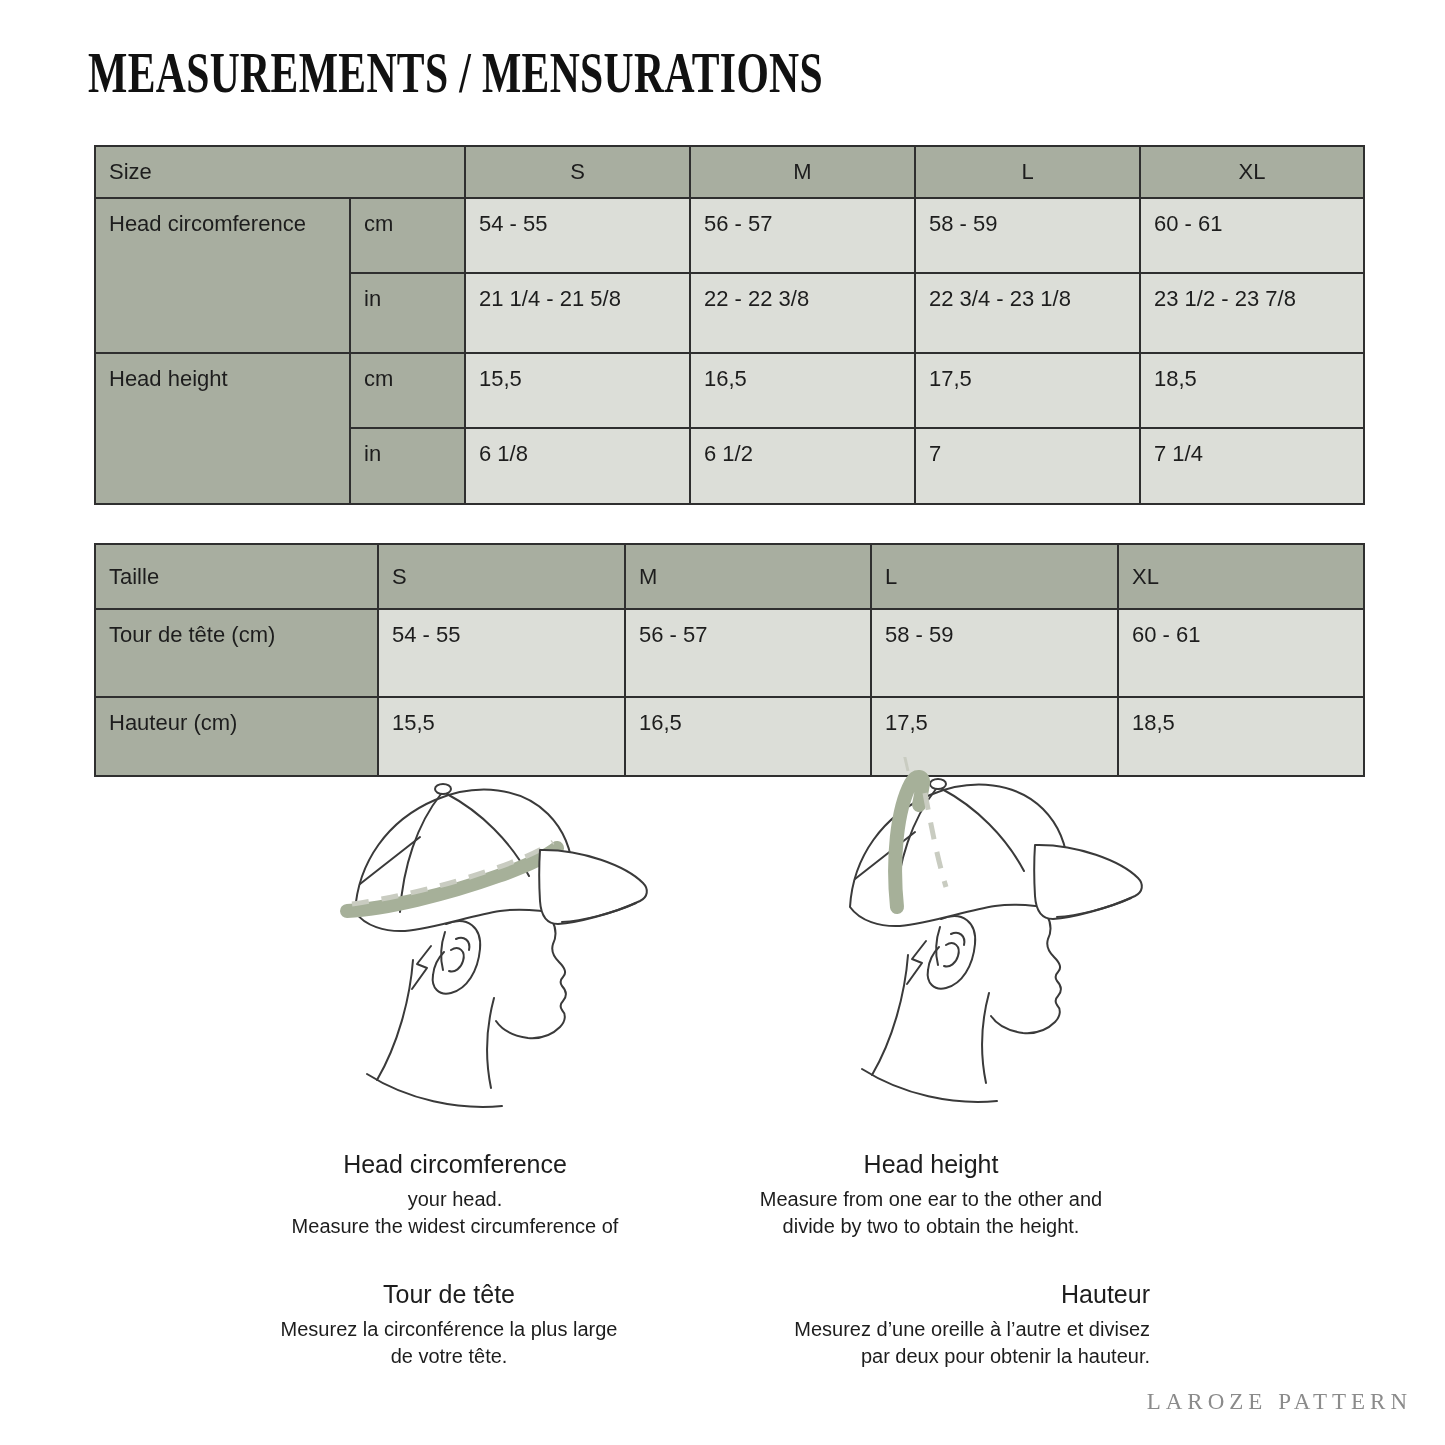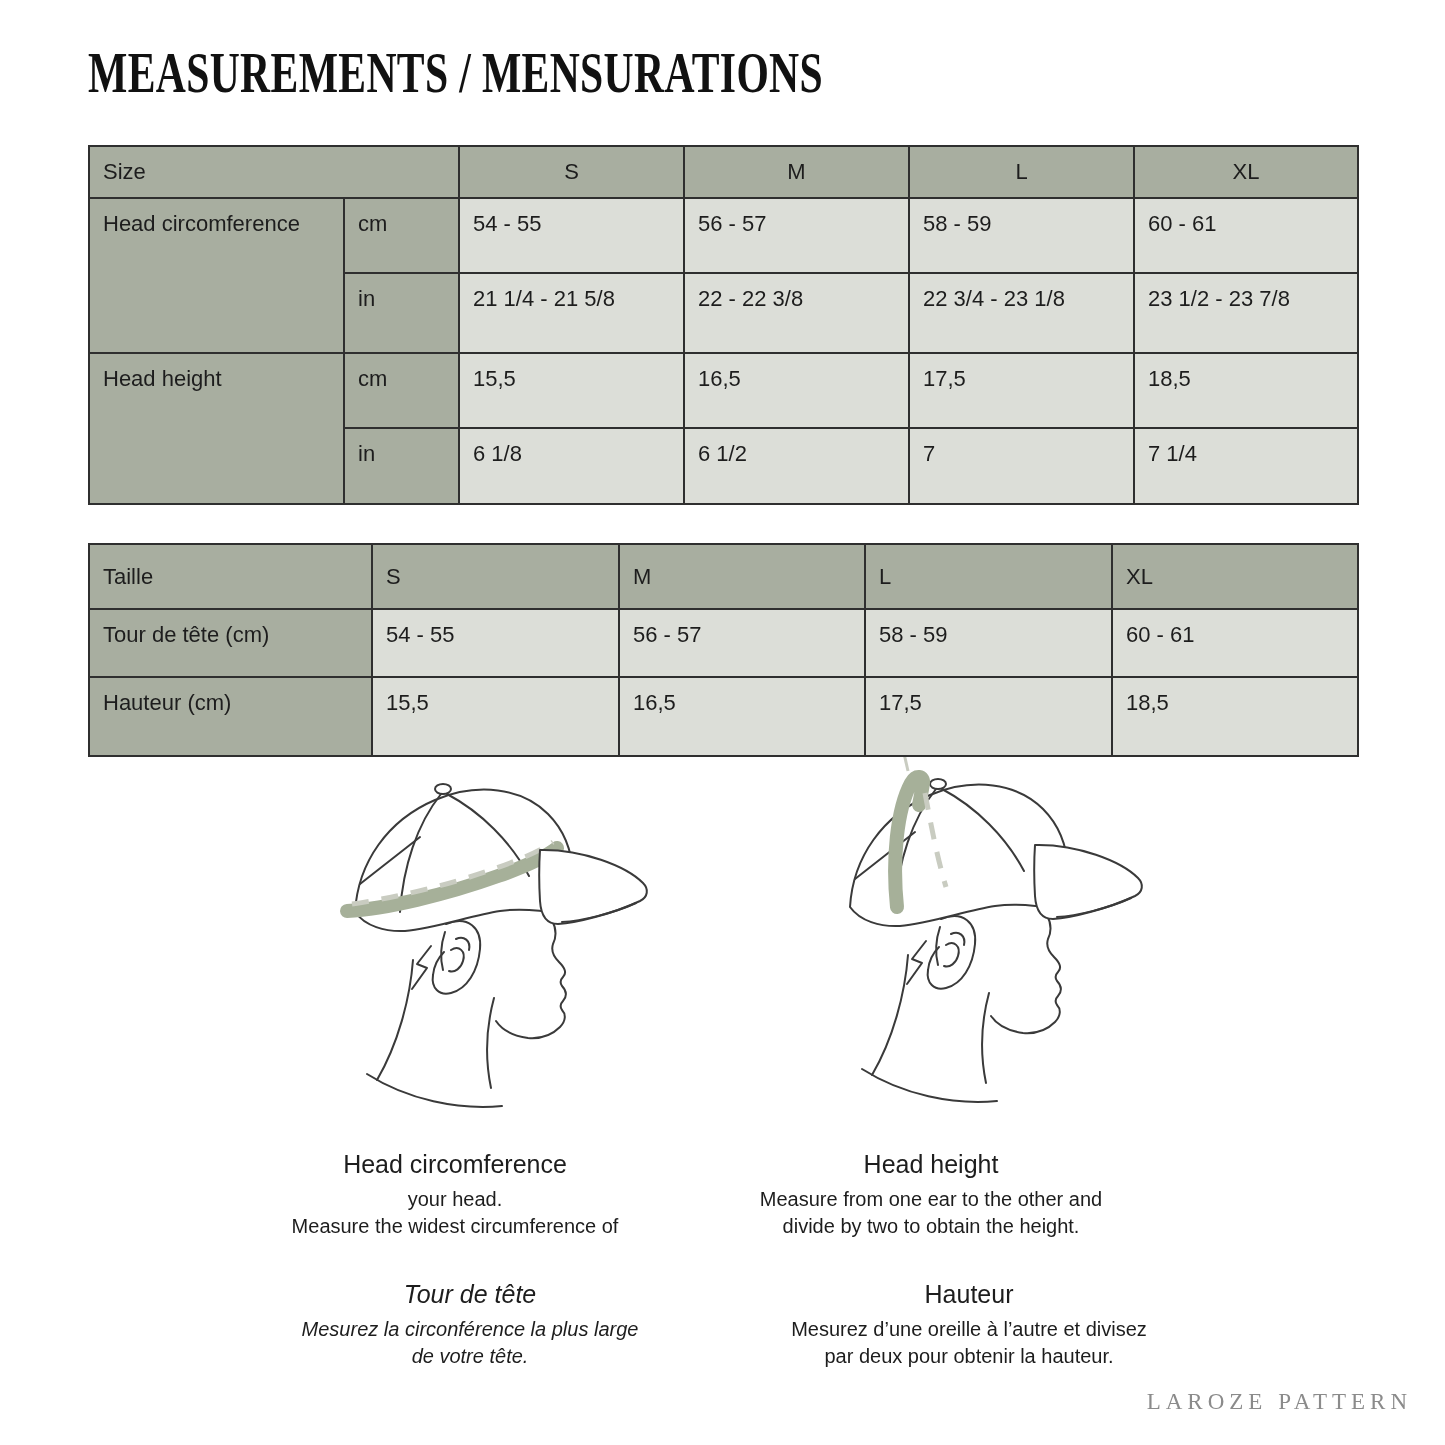--- a/index.html
+++ b/index.html
@@ -11,21 +11,21 @@
     position:relative; width:1445px; height:1445px; background:var(--page_bg);
     font-family:"Liberation Sans", sans-serif; color:var(--text); overflow:hidden;
     margin:0 auto;
   }
   .title{
     position:absolute; left:88px; top:40px;
     font-family:"Liberation Serif", serif; font-weight:700; font-size:57px;
     transform:scaleX(0.73); transform-origin:left top; white-space:nowrap;
     letter-spacing:0.5px; color:#111;
   }
-  table.t{border-collapse:collapse; position:absolute; table-layout:fixed;}
+  table.t{border-collapse:collapse; position:absolute; table-layout:fixed;margin-left:6px;}
   table.t th, table.t td{
     border:2px solid var(--border); font-size:22px; font-weight:400;
     overflow:hidden; white-space:nowrap;
   }
   table.t th{background:var(--header_bg); text-align:left; vertical-align:middle; padding:0 13px;}
   table.t td{background:var(--cell_bg); text-align:left; vertical-align:top; padding:12px 13px;}
   table.t td.dark{background:var(--header_bg);}
   .t-en{left:88px; top:145px; width:1269px;}
   .t-en th.size-col{text-align:center;}
   .t-fr{left:88px; top:543px; width:1269px;}
@@ -34,22 +34,22 @@
   .illu-left{left:300px; top:762px;}
   .illu-right{left:795px; top:757px;}
   .sketch{fill:none; stroke:#3a3a3a; stroke-width:2; stroke-linecap:round; stroke-linejoin:round;}
   .sketch .fill{fill:#ffffff;}
   .band{fill:none; stroke:var(--band_green); stroke-width:14; stroke-linecap:round;}
   .dash{fill:none; stroke:var(--dash_gray); stroke-width:5; stroke-dasharray:17 13;}
   .lightline{fill:none; stroke:var(--dash_gray); stroke-width:3;}
   .cap-block{position:absolute; width:450px; text-align:center;}
   .cap-en-left{left:230px; top:1150px;}
   .cap-en-right{left:706px; top:1150px;}
-  .cap-fr-left{left:245px; top:1280px;font-style:italic;}
-  .cap-fr-right{left:744px; top:1280px;}
+  .cap-fr-left{left:224px; top:1280px;}
+  .cap-fr-right{left:700px; top:1280px;text-align:right;}
   .cap-title{font-size:25px; margin:0 0 7px 0; font-weight:400;}
   .cap-line{font-size:20px; line-height:27px;}
   .brand{
     position:absolute; right:33px; bottom:30px;
     font-family:"Liberation Serif", serif; font-size:23px; letter-spacing:5px;
     color:var(--brand_gray);
     text-align:right;
   }
 </style>
 </head>
@@ -118,21 +118,21 @@
         <col style="width:246px">
     </colgroup>
     <tbody>
         <tr style="height:65px">
       <th>Taille</th>
       <th>S</th>
       <th>M</th>
       <th>L</th>
       <th>XL</th>
     </tr>
-    <tr style="height:68px">
+    <tr style="height:88px">
       <td class="dark">Tour de tête (cm)</td>
       <td>54 - 55</td>
       <td>56 - 57</td>
       <td>58 - 59</td>
       <td>60 - 61</td>
     </tr>
     <tr style="height:79px">
       <td class="dark">Hauteur (cm)</td>
       <td>15,5</td>
       <td>16,5</td>

